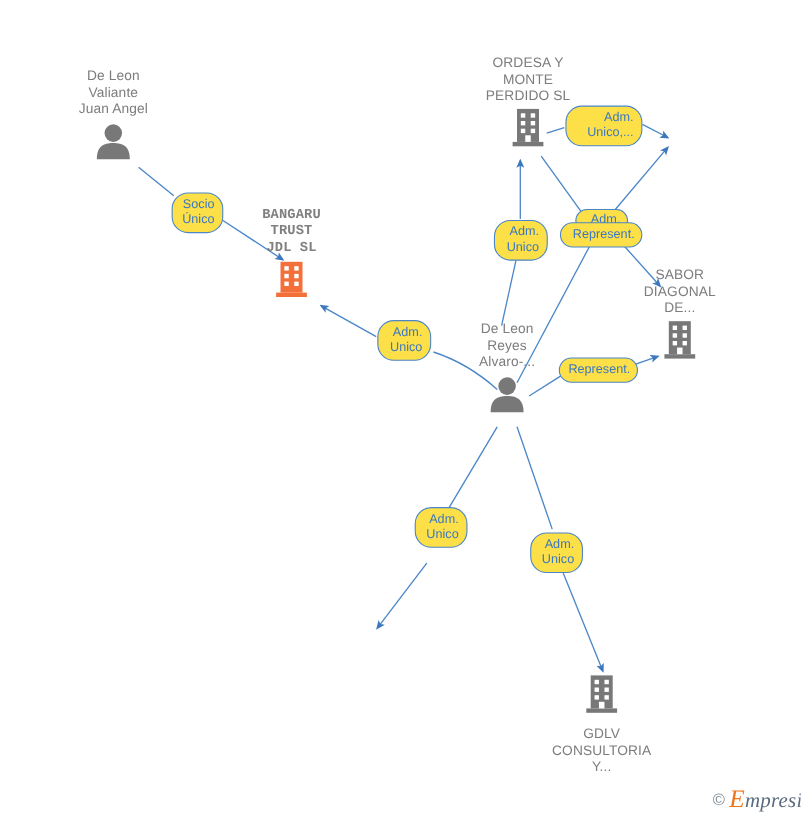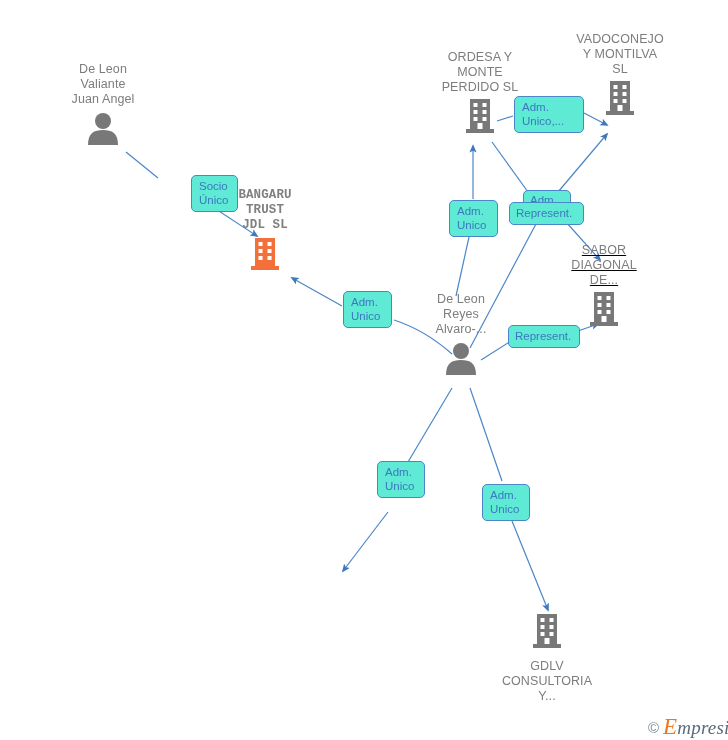--- a/index.html
+++ b/index.html
@@ -45,27 +45,27 @@
     font-weight: bold;
     color: #808080;
   }
   .node-icon {
     margin-top: 2px;
   }
   .node.icon-above .node-icon { order: -1; margin-top: 0; margin-bottom: 2px; }
   .edge-label {
     position: absolute;
     border: 1.3px solid #4a86c8;
-    border-radius: 5px;
-    background: #5eead4;
+    border-radius: 15px;
+    background: #fde047;
     color: #3d78bf;
     font-size: 11.5px;
     line-height: 14px;
     padding: 3px 7px 4px 7px;
-    text-align: left;
+    text-align: right;
     white-space: pre-line;
     box-sizing: border-box;
   }
   .watermark {
     position: absolute;
     display: flex;
     align-items: center;
     gap: 4px;
   }
   .wm-c {
@@ -187,40 +187,22 @@
         <rect x="17.5" y="5" width="4" height="4" fill="#ffffff"></rect>
         <rect x="8.5" y="12" width="4" height="4" fill="#ffffff"></rect>
         <rect x="17.5" y="12" width="4" height="4" fill="#ffffff"></rect>
         <rect x="8.5" y="19" width="4" height="4" fill="#ffffff"></rect>
         <rect x="17.5" y="19" width="4" height="4" fill="#ffffff"></rect>
         <rect x="12.5" y="25" width="5" height="6" fill="#ffffff"></rect>
       </svg>
     </div>
   </div>
 
-  <div class="node" style="left:560px; top:32px;">
-    <div class="node-label">VADOCONEJO
-Y MONTILVA
-SL</div>
-    <div class="node-icon" style="margin-top:3px;">
-      <svg width="30" height="36" viewBox="0 0 30 36">
-        <rect x="5" y="1" width="20" height="30" fill="#787878"></rect>
-        <rect x="1" y="31" width="28" height="4" fill="#787878"></rect>
-        <rect x="8.5" y="5" width="4" height="4" fill="#ffffff"></rect>
-        <rect x="17.5" y="5" width="4" height="4" fill="#ffffff"></rect>
-        <rect x="8.5" y="12" width="4" height="4" fill="#ffffff"></rect>
-        <rect x="17.5" y="12" width="4" height="4" fill="#ffffff"></rect>
-        <rect x="8.5" y="19" width="4" height="4" fill="#ffffff"></rect>
-        <rect x="17.5" y="19" width="4" height="4" fill="#ffffff"></rect>
-        <rect x="12.5" y="25" width="5" height="6" fill="#ffffff"></rect>
-      </svg>
-    </div>
-  </div>
-
-  <div class="node" style="left:544px; top:243px;text-decoration:underline;">
+
+  <div class="node" style="left:558px; top:243px;">
     <div class="node-label">SABOR
 DIAGONAL
 DE...</div>
     <div class="node-icon" style="margin-top:3px;">
       <svg width="30" height="36" viewBox="0 0 30 36">
         <rect x="5" y="1" width="20" height="30" fill="#787878"></rect>
         <rect x="1" y="31" width="28" height="4" fill="#787878"></rect>
         <rect x="8.5" y="5" width="4" height="4" fill="#ffffff"></rect>
         <rect x="17.5" y="5" width="4" height="4" fill="#ffffff"></rect>
         <rect x="8.5" y="12" width="4" height="4" fill="#ffffff"></rect>
@@ -257,21 +239,21 @@
         <rect x="8.5" y="19" width="4" height="4" fill="#ffffff"></rect>
         <rect x="17.5" y="19" width="4" height="4" fill="#ffffff"></rect>
         <rect x="12.5" y="25" width="5" height="6" fill="#ffffff"></rect>
       </svg>
     </div>
     <div class="node-label" style="margin-top:4px;">GDLV
 CONSULTORIA
 Y...</div>
   </div>
 
-  <div class="edge-label" style="left:156px; top:175px; width:47px;margin-left:35px;">Socio
+  <div class="edge-label" style="left:156px; top:175px; width:47px;">Socio
 Único</div>
 
   <div class="edge-label" style="left:343px; top:291px; width:49px;">Adm.
 Unico</div>
 
   <div class="edge-label" style="left:449px; top:200px; width:49px;">Adm.
 Unico</div>
 
   <div class="edge-label" style="left:514px; top:96px; width:70px;">Adm.
 Unico,...</div>

